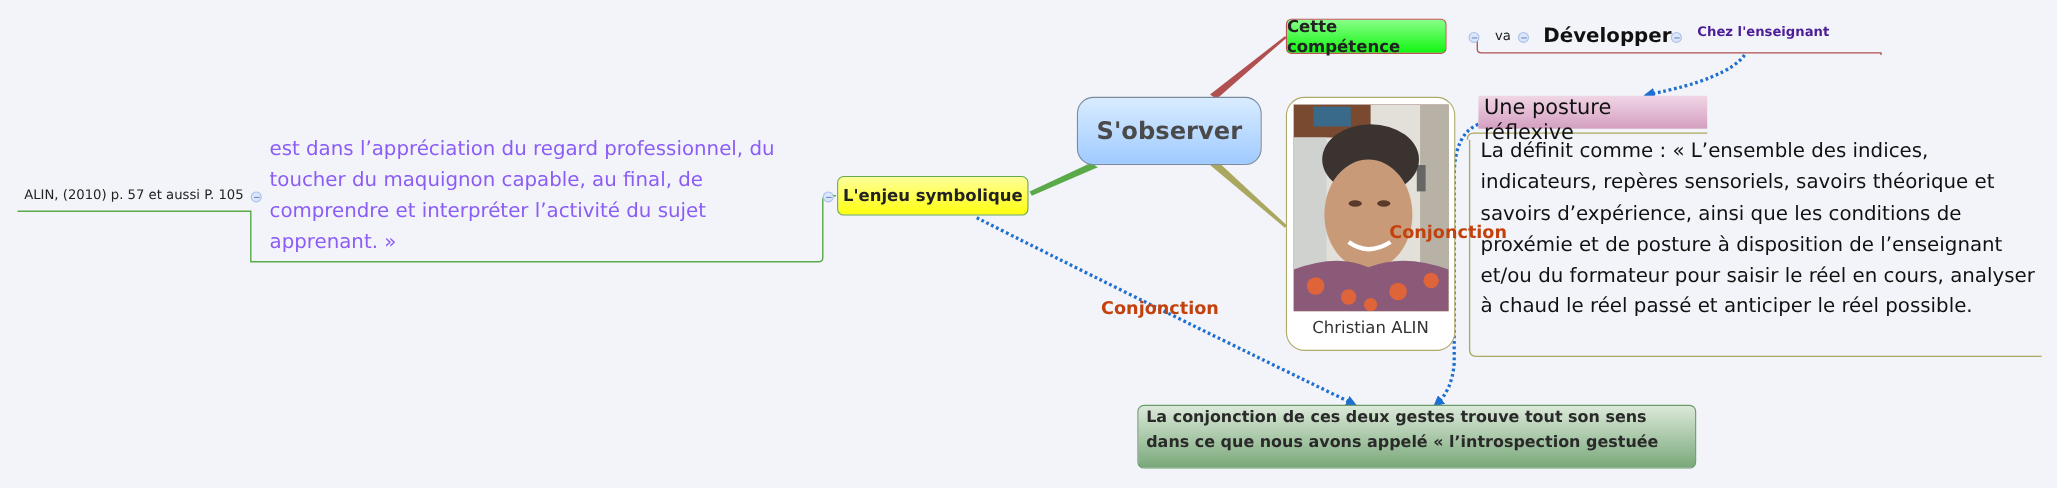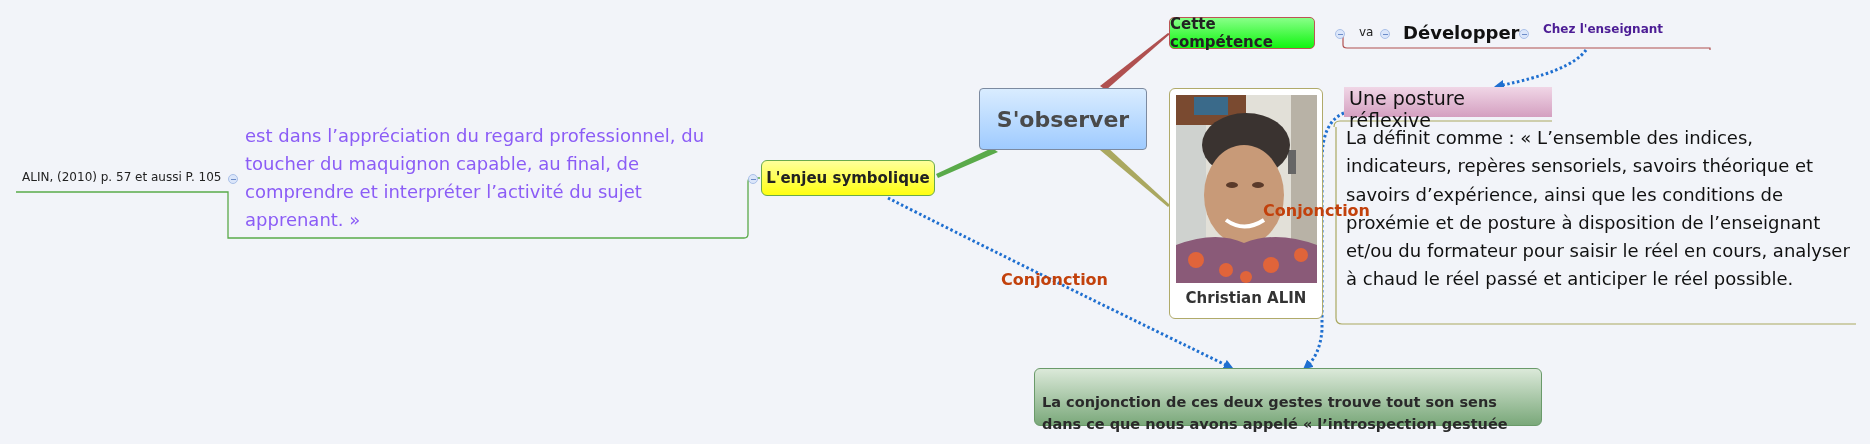--- a/index.html
+++ b/index.html
@@ -1,27 +1,27 @@
 <!DOCTYPE html>
 <html><head>
 <meta charset="utf-8">
 <style>
   html, body { margin:0; padding:0; }
   body { width:1870px; height:444px; background:#f2f4f9; position:relative; overflow:hidden; font-family:"DejaVu Sans", sans-serif; }
   .abs { position:absolute; }
   svg.lines { position:absolute; left:0; top:0; width:1870px; height:444px; }
   .topic { position:absolute; box-sizing:border-box; display:flex; align-items:center; justify-content:center; font-weight:bold; color:#333; }
-  .central { left:979px; top:88px; width:168px; height:62px; border:1px solid #7c8aa0; border-radius:4px; background:linear-gradient(#d9ecff,#9fcbff); font-size:22px; color:#4a4a4a; }
+  .central { left:979px; top:88px; width:168px; height:62px; border:1px solid #7c8aa0; border-radius:15px; background:linear-gradient(#d9ecff,#9fcbff); font-size:22px; color:#4a4a4a; }
   .enjeu { left:761px; top:160px; width:174px; height:36px; border:1px solid #6aaa4c; border-radius:6px; background:linear-gradient(#ffff9a,#ffff10); font-size:15px; color:#222;text-align:center; }
   .competence { left:1169px; top:17px; width:146px; height:32px; border:1px solid #b55; border-radius:5px; background:linear-gradient(#88ff88,#11f511); font-size:15px; color:#222; }
-  .conj-box { left:1034px; top:368px; width:508px; height:58px; border:1px solid #6a9a6a; border-radius:6px; background:linear-gradient(#dbe9d9,#7aa87a); font-size:14.5px; color:#2a2a2a; justify-content:flex-start; padding:22px 7px; line-height:22px; align-items:flex-start; text-align:left; }
+  .conj-box { left:1034px; top:368px; width:508px; height:58px; border:1px solid #6a9a6a; border-radius:6px; background:linear-gradient(#dbe9d9,#7aa87a); font-size:14.5px; color:#2a2a2a; justify-content:flex-start; padding:0 7px; line-height:22px; align-items:flex-start; text-align:left; }
   .plain { position:absolute; color:#111; font-family:"DejaVu Sans", sans-serif; }
   .collapse { position:absolute; width:10px; height:10px; border-radius:50%; background:#dbe6fa; border:1px solid #aac0e8; box-sizing:border-box; display:flex; align-items:center; justify-content:center; }
   .collapse::after { content:""; width:5px; height:1px; background:#6c8cc8; }
-  .photo-box { left:1169px; top:88px; width:154px; height:231px; border:1px solid #b0aa6a; border-radius:6px; background:#fff; box-sizing:border-box;font-weight:bold; }
+  .photo-box { left:1169px; top:88px; width:154px; height:231px; border:1px solid #b0aa6a; border-radius:17px; background:#fff; box-sizing:border-box; }
   .photo { position:absolute; left:6px; top:6px; width:141px; height:188px; overflow:hidden; background:#8a6a58; }
   .photo-caption { position:absolute; left:0; top:200px; width:100%; text-align:center; font-size:15px; color:#333; }
   .posture { left:1344px; top:87px; width:208px; height:30px; background:linear-gradient(#f0d6e6,#d49fc0); font-size:19px; color:#111; display:flex; align-items:flex-start; padding-left:5px; box-sizing:border-box; }
   .def-text { left:1346px; top:124px; width:510px; font-size:18px; line-height:28.3px; color:#111; }
   .enjeu-text { left:245px; top:122px; width:500px; font-size:18px; line-height:28px; color:#8b5cf6; }
   .label-conj { position:absolute; font-weight:bold; color:#c2410c; font-size:16px; }
 </style>
 </head>
 <body>
 

